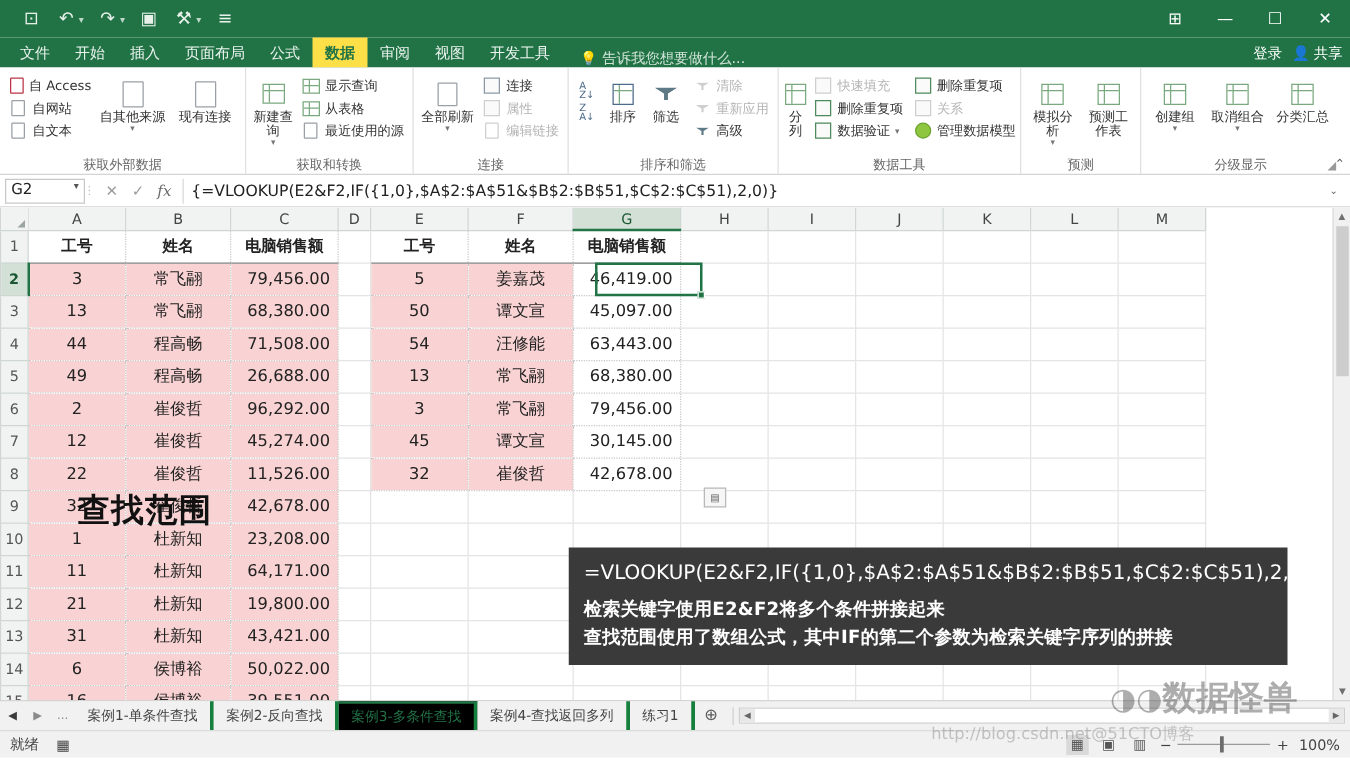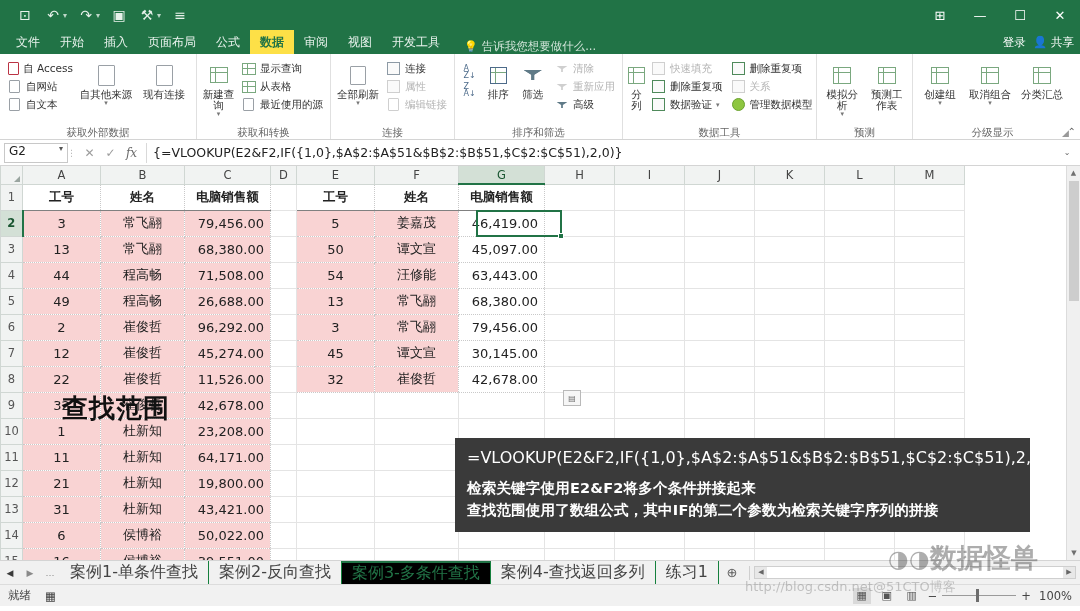--- a/index.html
+++ b/index.html
@@ -176,22 +176,22 @@
 
   
   .sheetbar {
     height:24px; background:#f1f1f1; border-top:1px solid #d4d4d4;
     display:flex; align-items:stretch;
   }
   .navbtns { display:flex; align-items:center; padding:0 4px; gap:8px; }
   .navbtns .nb { color:#8a8a8a; font-size:9px; width:12px; text-align:center; }
   .navbtns .nb.on { color:#3a3a3a; }
   .stab {
-    display:flex; align-items:center; padding:0 10px; font-size:16px; color:#444;
-    border-right:1px solid #15803d; white-space:nowrap; background:#f1f1f1;
+    display:flex; align-items:center; padding:0 10px; font-size:11px; color:#444;
+    border-right:3px solid #15803d; white-space:nowrap; background:#f1f1f1;
   }
   .stab.active { background:#000000; color:#217346; font-weight:normal; border-top:2px solid #217346; }
   .addsheet {
     width:26px; display:flex; align-items:center; justify-content:center;
     color:#5c5c5c; font-size:13px;
   }
   .hscrollarea { flex:1; display:flex; align-items:center; padding:0 4px; gap:4px; }
   .hsep { width:1px; height:14px; background:#cfcfcf; }
   .hscroll { flex:1; height:13px; background:#fff; border:1px solid #cfcfcf; display:flex; align-items:center;}
   .hscroll .ar { width:12px; text-align:center; color:#666; font-size:7px; background:#e8e8e8; height:11px; line-height:11px;}

